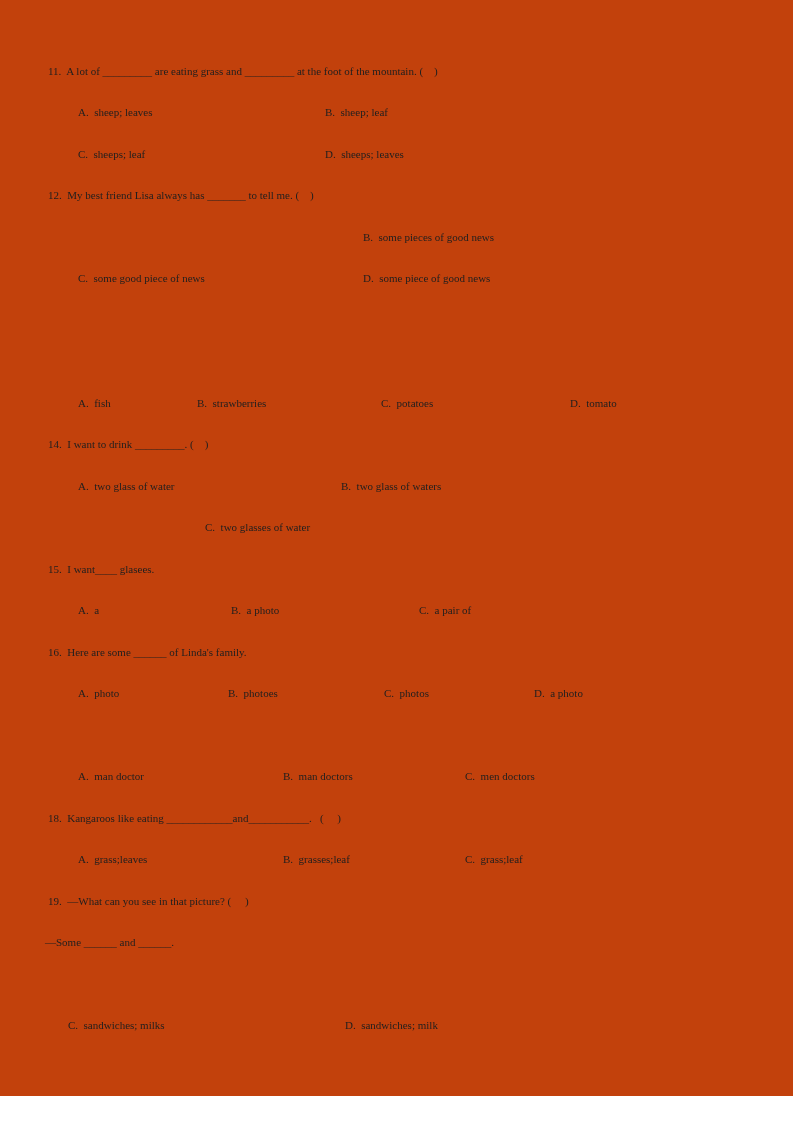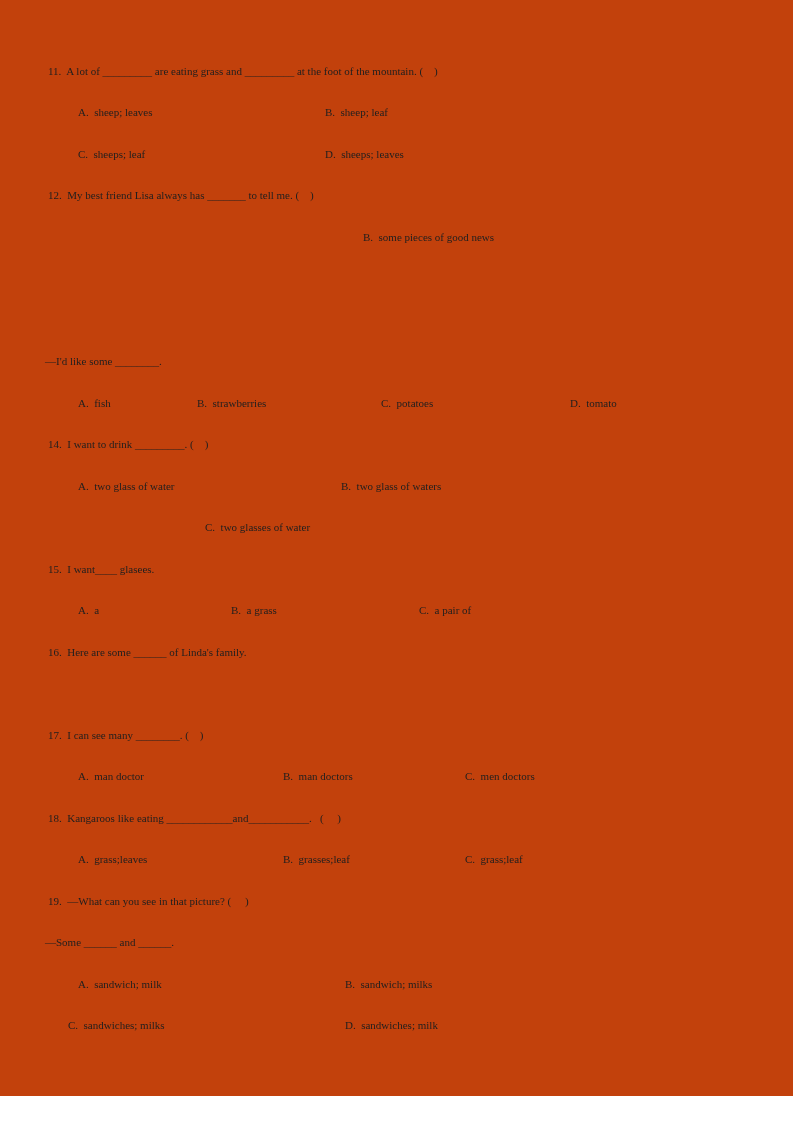--- a/index.html
+++ b/index.html
@@ -51,24 +51,25 @@
     <span class="t" style="left:78px">C.  sheeps; leaf</span>
     <span class="t" style="left:325px">D.  sheeps; leaves</span>
   </div>
 
   <div class="line" style="top:182px">
     <span class="t stem">12.  My best friend Lisa always has _______ to tell me. (    )</span>
   </div>
   <div class="line" style="top:224px">
     <span class="t" style="left:363px">B.  some pieces of good news</span>
   </div>
+  <div class="line" style="top:265px">
+    <span class="t" style="left:78px">C.  some good piece of news</span>
+    <span class="t" style="left:363px">D.  some piece of good news</span>
+  </div>
 
-  <div class="line" style="top:348px">
-    <span class="t follow">—I'd like some ________.</span>
-  </div>
   <div class="line" style="top:390px">
     <span class="t" style="left:78px">A.  fish</span>
     <span class="t" style="left:197px">B.  strawberries</span>
     <span class="t" style="left:381px">C.  potatoes</span>
     <span class="t" style="left:570px">D.  tomato</span>
   </div>
 
   <div class="line" style="top:431px">
     <span class="t stem">14.  I want to drink _________. (    )</span>
   </div>
@@ -78,31 +79,34 @@
   </div>
   <div class="line" style="top:514px">
     <span class="t" style="left:205px">C.  two glasses of water</span>
   </div>
 
   <div class="line" style="top:556px">
     <span class="t stem">15.  I want____ glasees.</span>
   </div>
   <div class="line" style="top:597px">
     <span class="t" style="left:78px">A.  a</span>
-    <span class="t" style="left:231px">B.  a grass</span>
+    <span class="t" style="left:231px">B.  a photo</span>
     <span class="t" style="left:419px">C.  a pair of</span>
   </div>
 
   <div class="line" style="top:639px">
     <span class="t stem">16.  Here are some ______ of Linda's family.</span>
   </div>
+  <div class="line" style="top:680px">
+    <span class="t" style="left:78px">A.  photo</span>
+    <span class="t" style="left:228px">B.  photoes</span>
+    <span class="t" style="left:384px">C.  photos</span>
+    <span class="t" style="left:534px">D.  a photo</span>
+  </div>
 
-  <div class="line" style="top:722px">
-    <span class="t stem">17.  I can see many ________. (    )</span>
-  </div>
   <div class="line" style="top:763px">
     <span class="t" style="left:78px">A.  man doctor</span>
     <span class="t" style="left:283px">B.  man doctors</span>
     <span class="t" style="left:465px">C.  men doctors</span>
   </div>
 
   <div class="line" style="top:805px">
     <span class="t stem">18.  Kangaroos like eating ____________and___________.   (     )</span>
   </div>
   <div class="line" style="top:846px">
@@ -110,24 +114,20 @@
     <span class="t" style="left:283px">B.  grasses;leaf</span>
     <span class="t" style="left:465px">C.  grass;leaf</span>
   </div>
 
   <div class="line" style="top:888px">
     <span class="t stem">19.  —What can you see in that picture? (     )</span>
   </div>
   <div class="line" style="top:929px">
     <span class="t follow">—Some ______ and ______.</span>
   </div>
-  <div class="line" style="top:971px">
-    <span class="t" style="left:78px">A.  sandwich; milk</span>
-    <span class="t" style="left:345px">B.  sandwich; milks</span>
-  </div>
   <div class="line" style="top:1012px">
     <span class="t" style="left:68px">C.  sandwiches; milks</span>
     <span class="t" style="left:345px">D.  sandwiches; milk</span>
   </div>
 
   <div class="rule" style="background: rgb(61, 95, 174);"></div>
 
 </div>
 
 </body></html>

